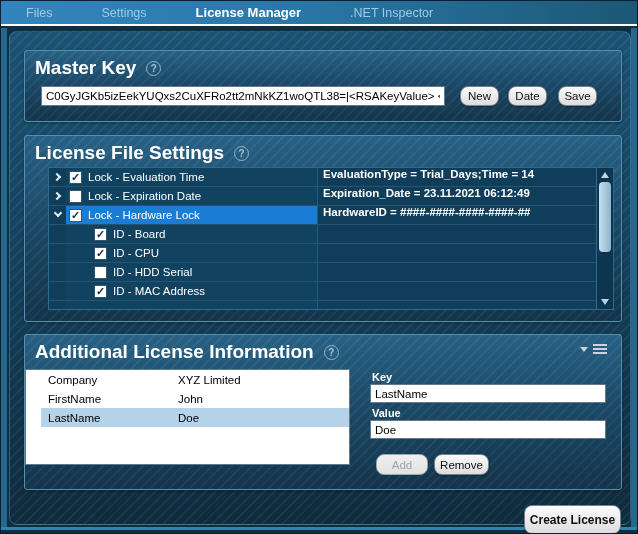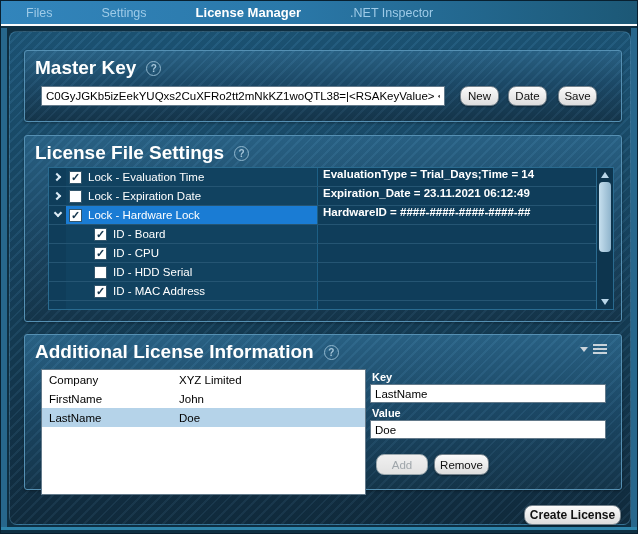--- a/index.html
+++ b/index.html
@@ -81,36 +81,36 @@
   #scroll-thumb{position:absolute;top:14px;left:2px;width:12px;height:70px;
     background:linear-gradient(90deg,#c6dfee,#8fb4cc);border-radius:4px;}
 
   
   #corner-icons{position:absolute;right:14px;top:9px;display:flex;align-items:center;}
   #dropdown-arrow{width:0;height:0;border-left:4px solid transparent;border-right:4px solid transparent;
     border-top:5px solid #c9d3da;margin-right:5px;margin-top:1px;}
   #menu-icon{width:14px;height:10px;border-top:2px solid #c9d3da;border-bottom:2px solid #c9d3da;position:relative;}
   #menu-icon::after{content:"";position:absolute;left:0;top:2px;width:14px;height:2px;background:#c9d3da;}
 
-  #listbox{position:absolute;left:16px;top:34px;width:325px;height:126px;background:#fff;
-    border:1px solid #62798a;overflow:hidden;}
+  #listbox{position:absolute;left:0;top:34px;width:325px;height:96px;background:#fff;
+    border:1px solid #62798a;overflow:hidden;padding-left:15px;}
   .lrow{display:flex;height:19px;align-items:center;font-size:11.5px;color:#000;}
   .lrow.selected{background:#b5d3e9;}
   .lkey{width:137px;flex:0 0 137px;padding-left:7px;white-space:nowrap;}
   .lval{flex:1;white-space:nowrap;}
 
   .field-label{position:absolute;color:#fff;font-weight:bold;font-size:11px;}
   #key-label{left:347px;top:36px;}
   #value-label{left:347px;top:72px;}
   #key-input{position:absolute;left:345px;top:49px;width:236px;height:19px;}
   #value-input{position:absolute;left:345px;top:85px;width:236px;height:19px;}
   #add-btn{left:351px;top:119px;width:52px;height:21px;text-align:center;}
   #remove-btn{left:409px;top:119px;width:55px;height:21px;}
 
-  #create-btn{top:473px;left:514px;width:97px;height:20px;font-weight:bold;font-size:12px;}
+  #create-btn{top:473px;left:514px;width:97px;height:29px;font-weight:bold;font-size:12px;}
 </style>
 </head>
 <body>
 
 <div id="window">
 
   <div id="tabbar">
     <span class="tab">Files</span>
     <span class="tab">Settings</span>
     <span class="tab active">License Manager</span>

